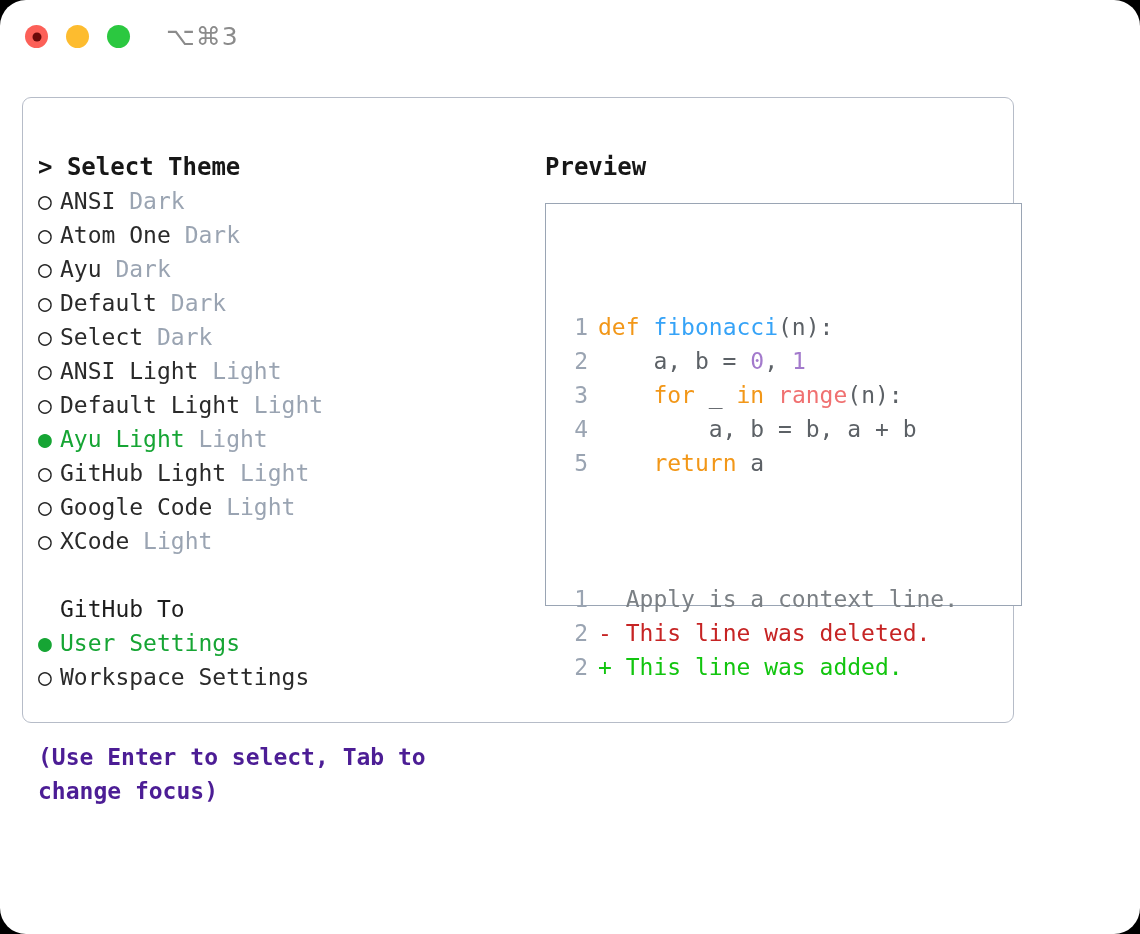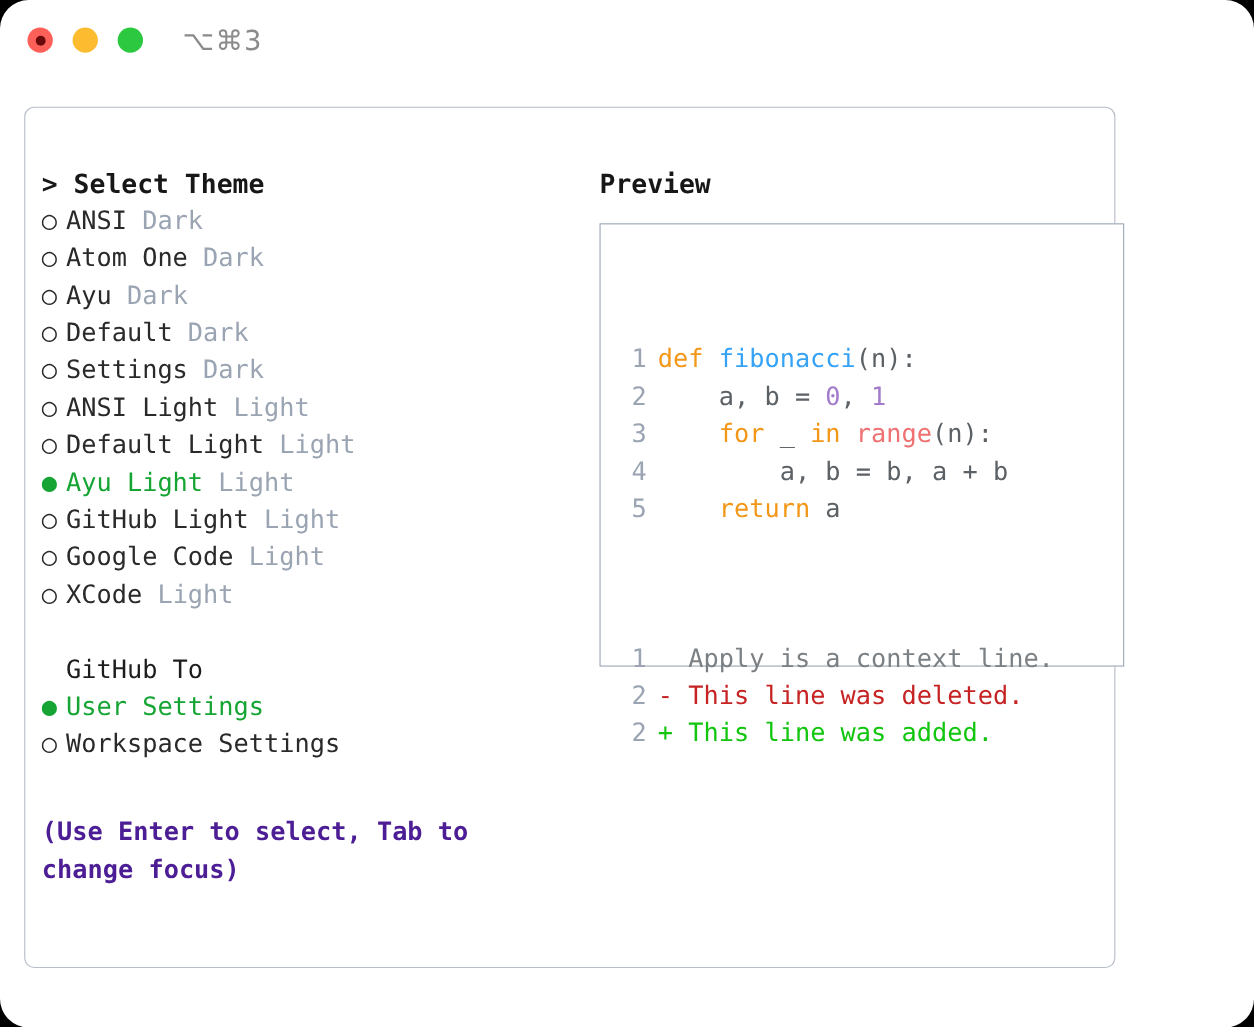--- a/index.html
+++ b/index.html
@@ -71,21 +71,21 @@
     color: #8b8b8b;
     white-space: pre;
   }
 
   
   .panel {
     position: absolute;
     left: 22px;
     top: 97px;
     width: 992px;
-    height: 783px;
+    height: 626px;
     border: 1.5px solid #b6bcc8;
     border-radius: 9px;
     box-sizing: border-box;
     background: #ffffff;
   }
 
   .cols {
     position: absolute;
     left: 0; top: 0;
     width: 100%; height: 100%;
@@ -224,21 +224,21 @@
 
       <div class="left">
 
         <div class="header-line mono">&gt; Select Theme</div>
 
         <div class="list" id="theme-list">
             <div class="row mono"><span class="marker">○</span><span class="name">ANSI</span><span class="variant"> Dark</span></div>
             <div class="row mono"><span class="marker">○</span><span class="name">Atom One</span><span class="variant"> Dark</span></div>
             <div class="row mono"><span class="marker">○</span><span class="name">Ayu</span><span class="variant"> Dark</span></div>
             <div class="row mono"><span class="marker">○</span><span class="name">Default</span><span class="variant"> Dark</span></div>
-            <div class="row mono"><span class="marker">○</span><span class="name">Settings</span><span class="variant"> Dark</span></div>
+            <div class="row mono"><span class="marker">○</span><span class="name">Select</span><span class="variant"> Dark</span></div>
             <div class="row mono"><span class="marker">○</span><span class="name">ANSI Light</span><span class="variant"> Light</span></div>
             <div class="row mono"><span class="marker">○</span><span class="name">Default Light</span><span class="variant"> Light</span></div>
             <div class="row mono selected"><span class="marker">●</span><span class="name">Ayu Light</span><span class="variant"> Light</span></div>
             <div class="row mono"><span class="marker">○</span><span class="name">GitHub Light</span><span class="variant"> Light</span></div>
             <div class="row mono"><span class="marker">○</span><span class="name">Google Code</span><span class="variant"> Light</span></div>
             <div class="row mono"><span class="marker">○</span><span class="name">XCode</span><span class="variant"> Light</span></div>
           </div>
 
         <div class="section-gap"></div>
 

